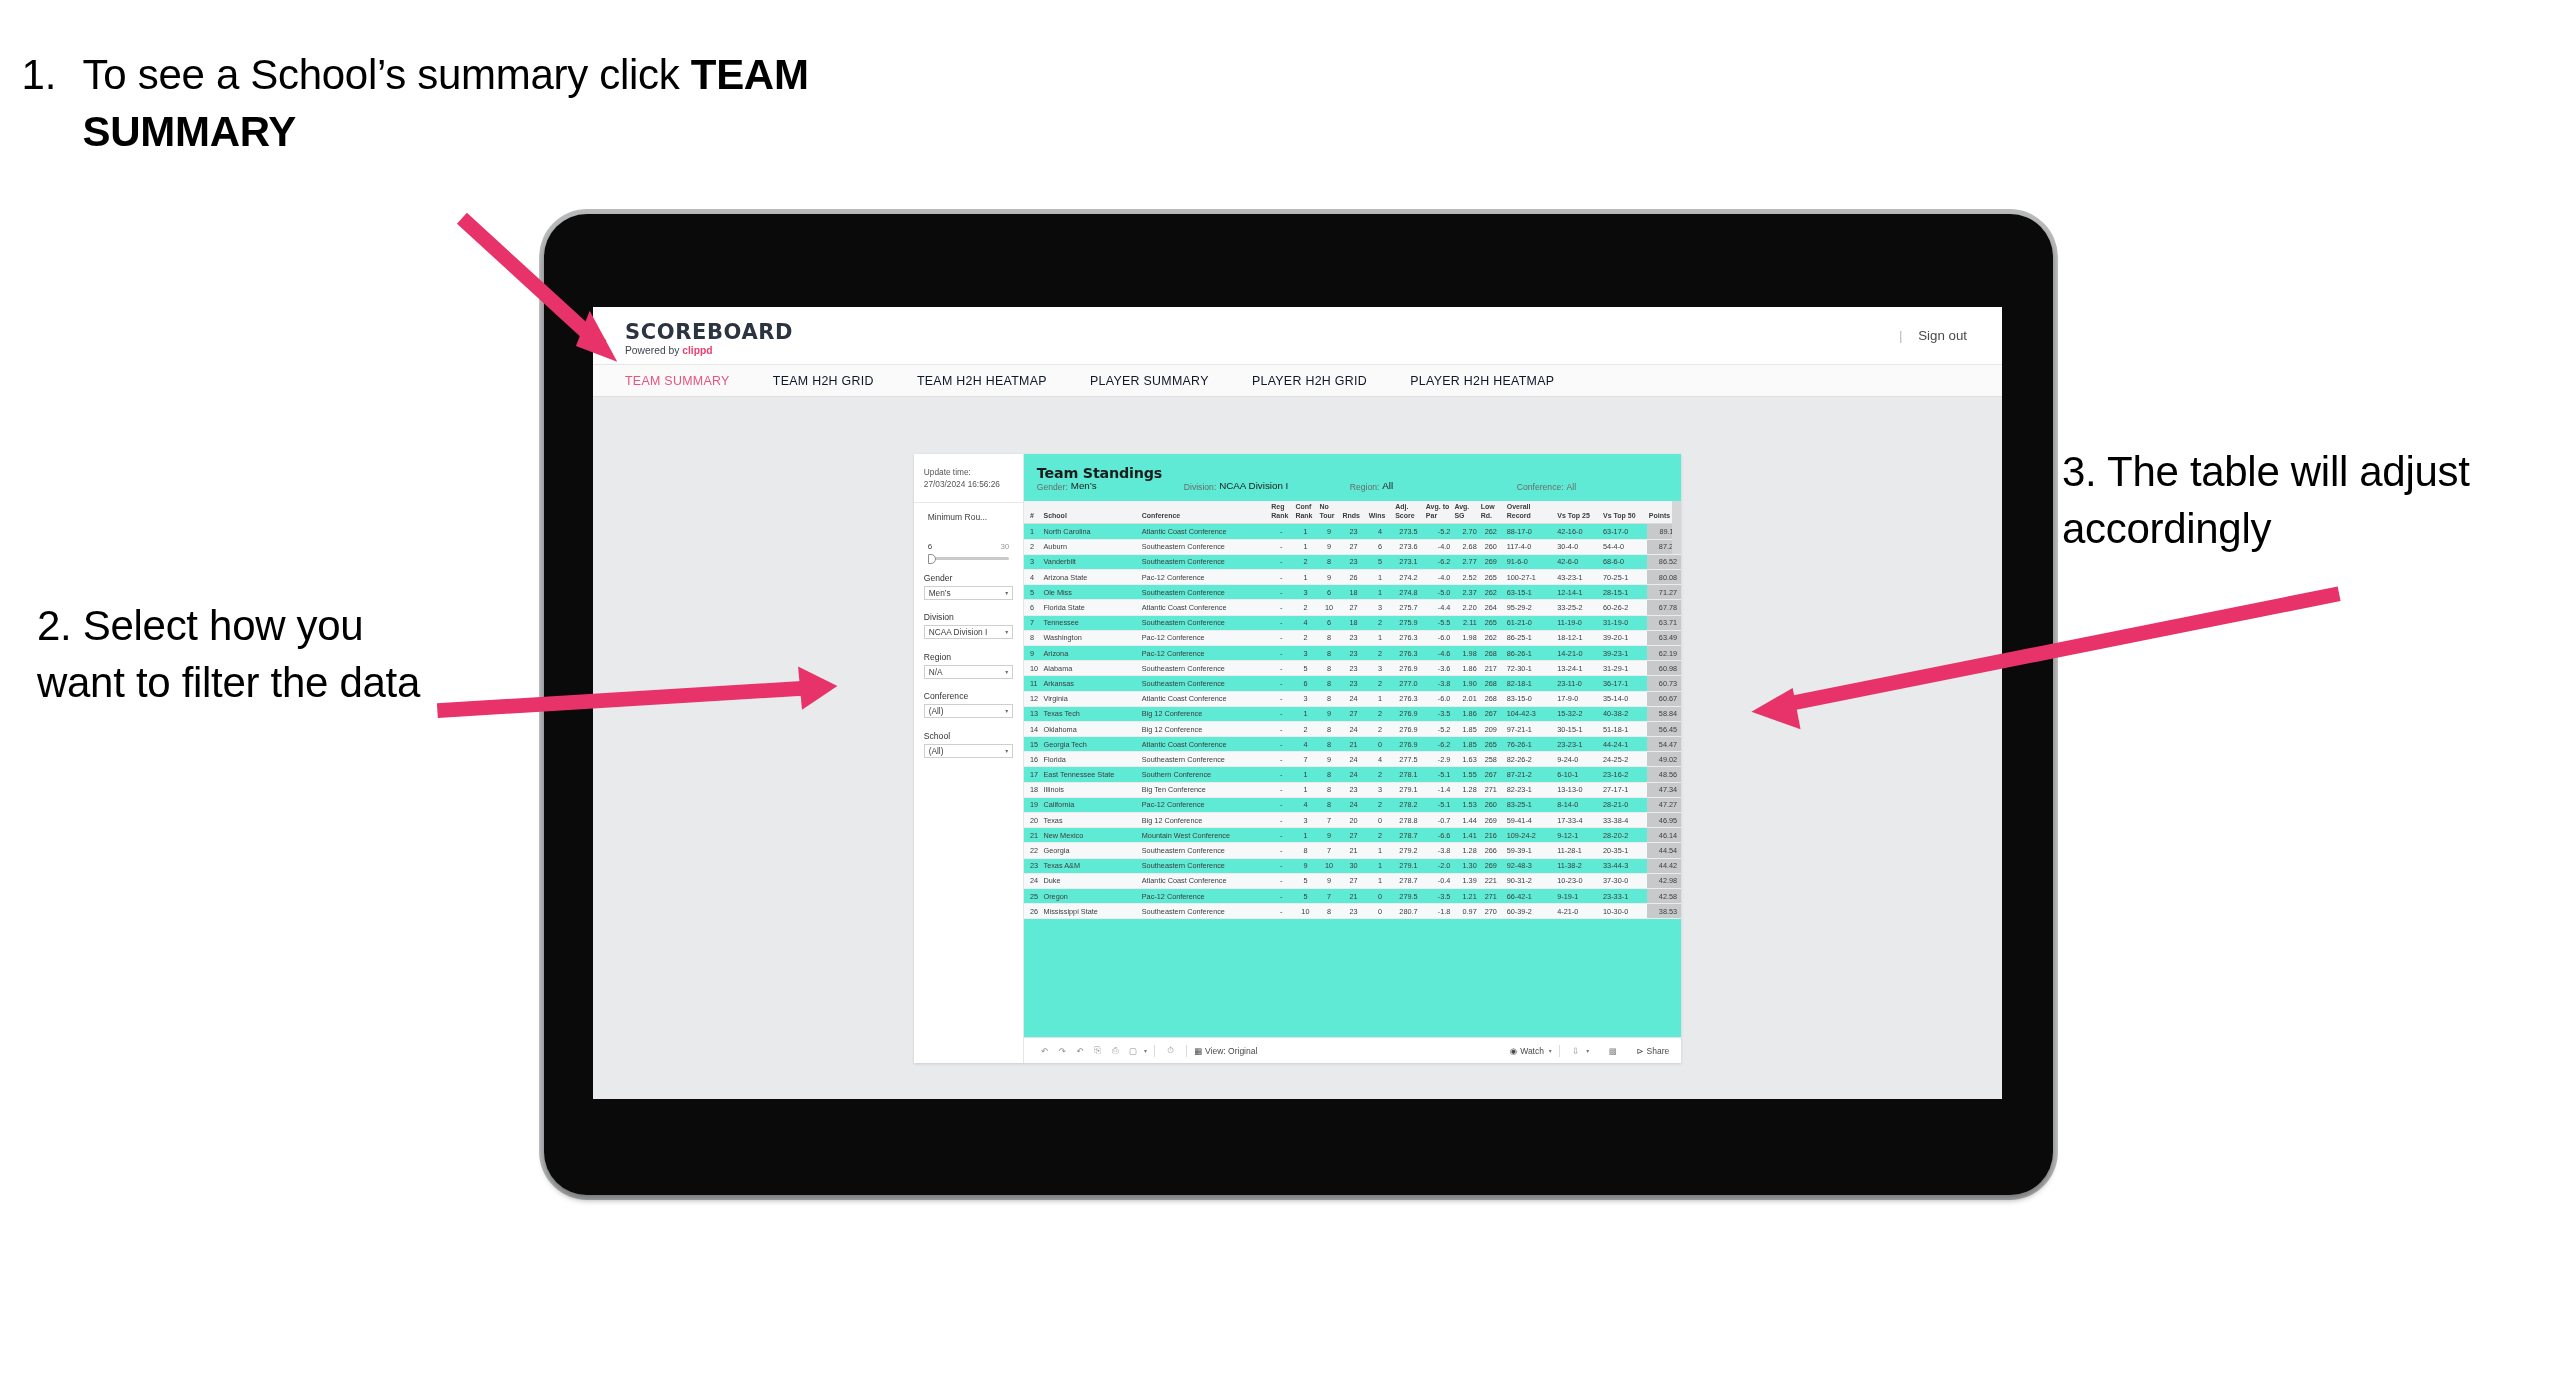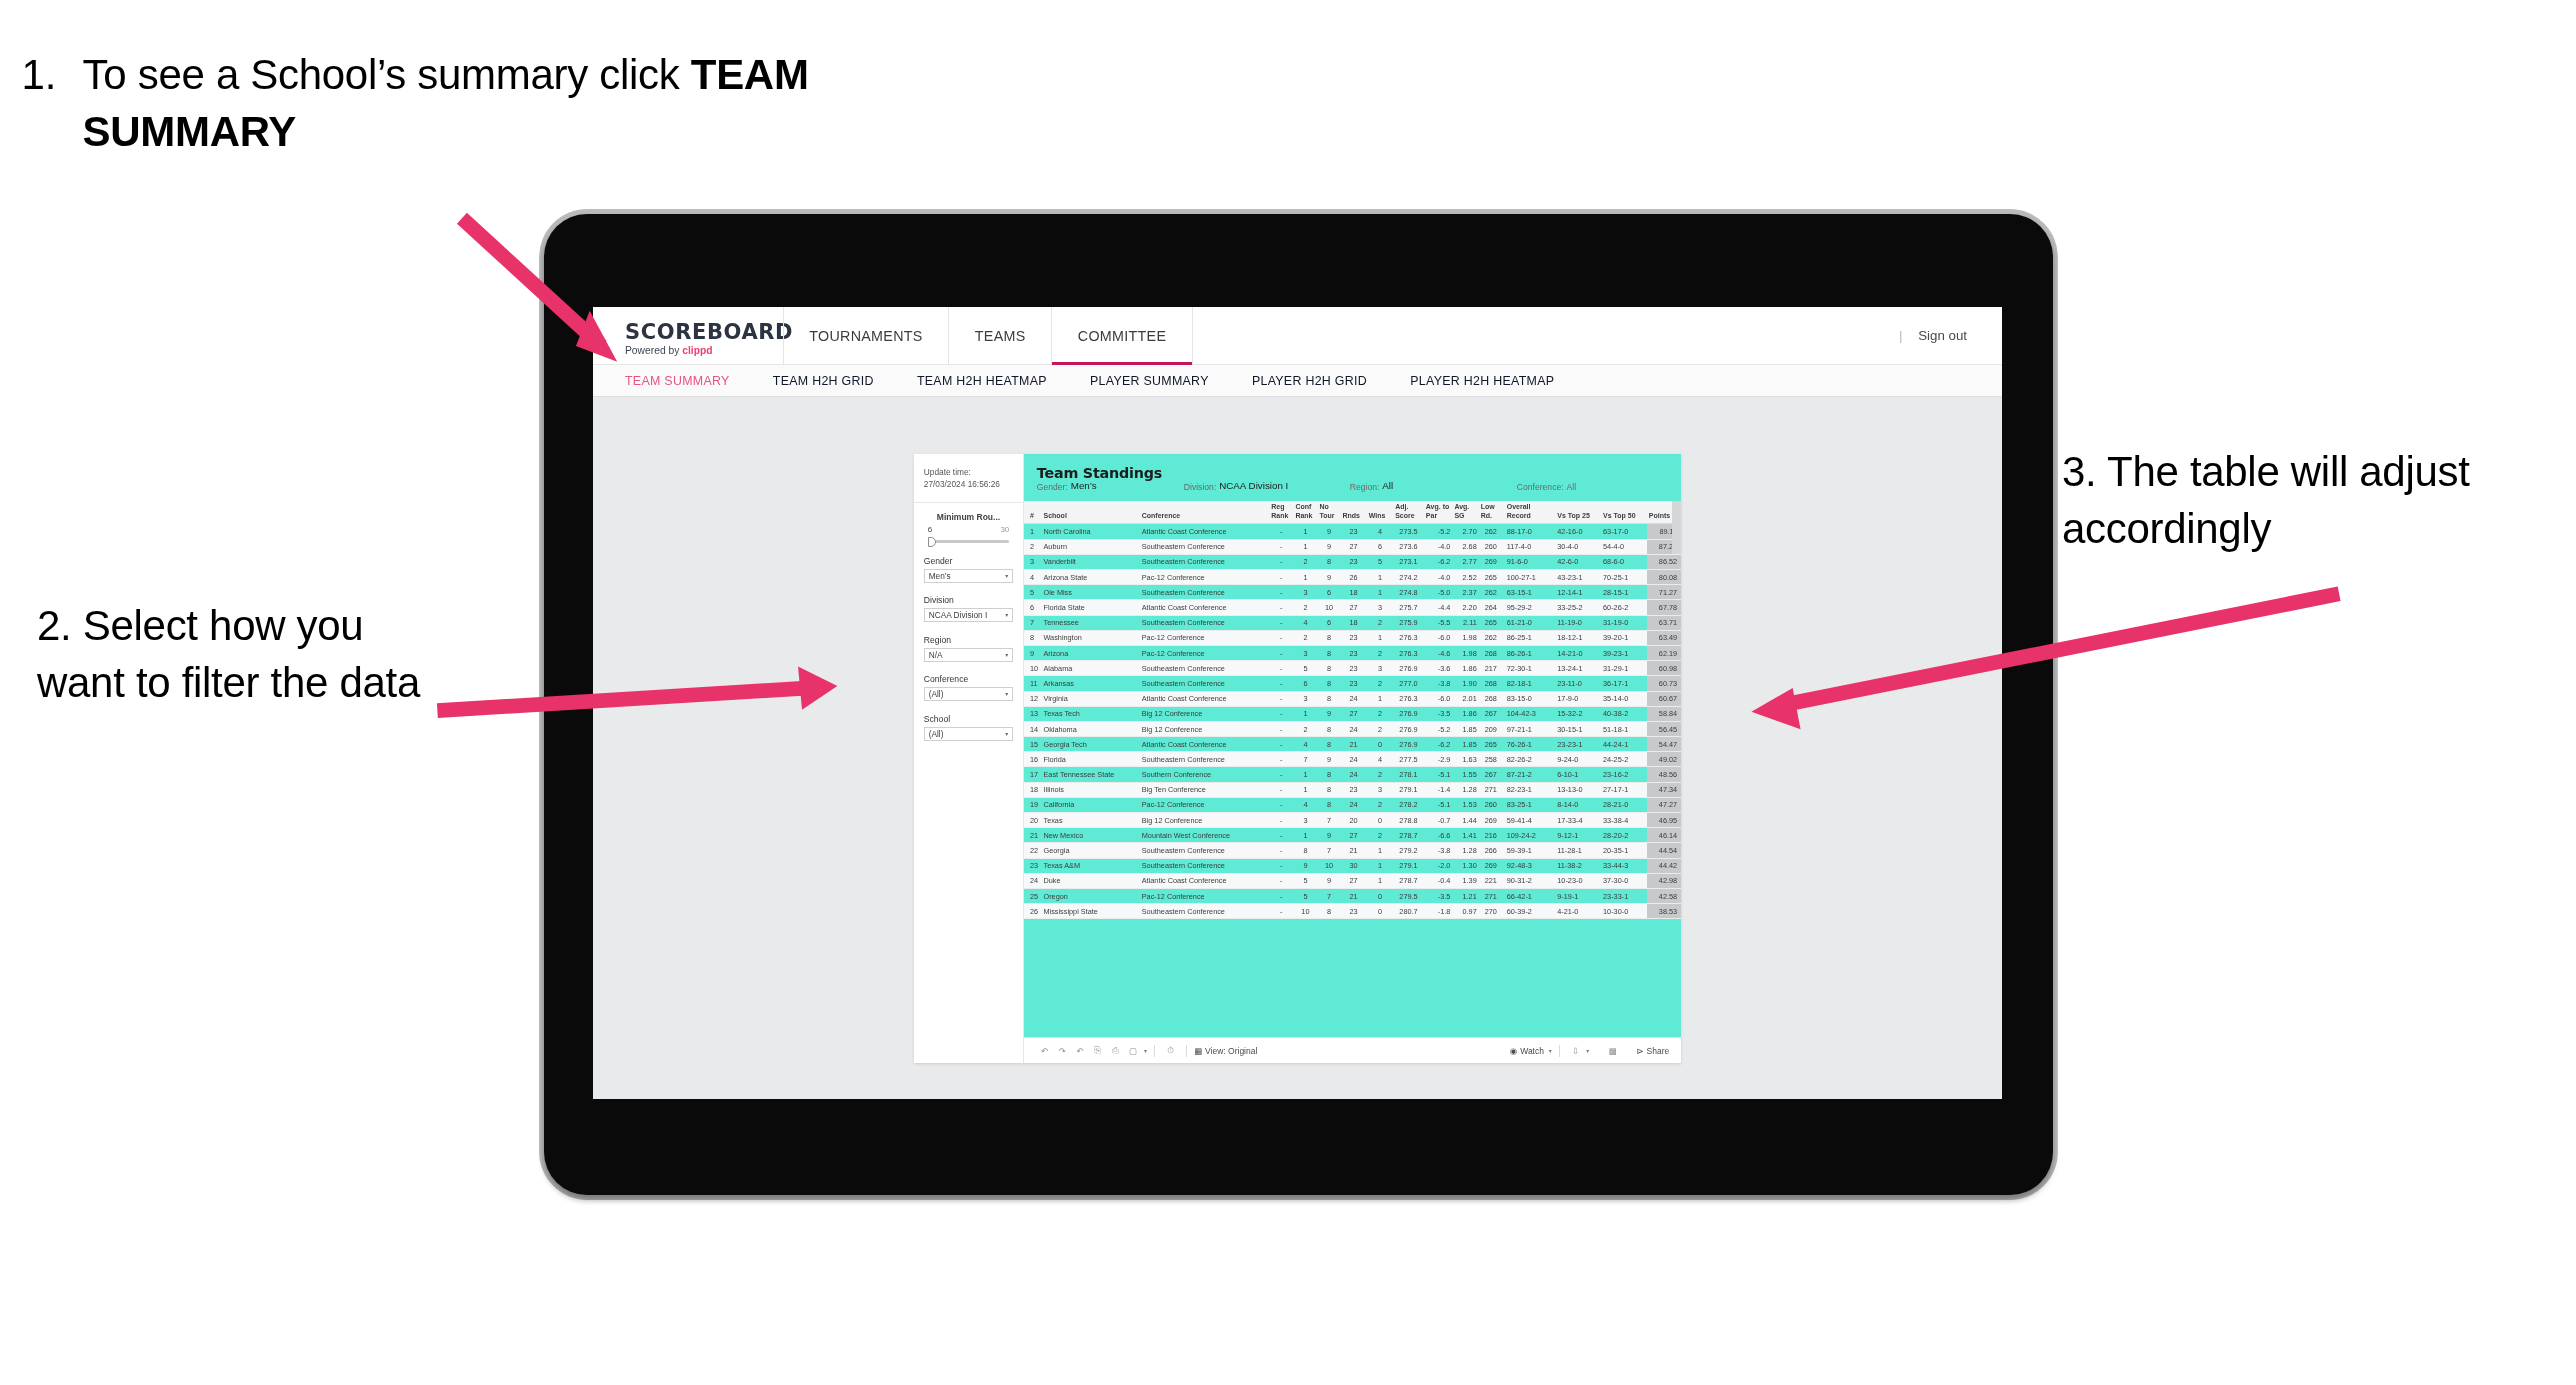--- a/index.html
+++ b/index.html
@@ -144,21 +144,21 @@
     width: 110px;
     border-right: 1px solid #e6e6e6;
     padding: 11.8px 9.8px 0 9.8px;
     font-size: 8.5px;
     color: #3f3f3f;
     background: #ffffff;
   }
   .update-time { line-height: 1.45; color: #555; font-size: 8.3px; }
   .filters-sep { height: 1px; background: #e8e8e8; margin: 11.8px -9.8px 0 -9.8px; }
   .slider-block { padding: 9.8px 3.9px 0 3.9px; }
-  .slider-title { text-align: center; font-size: 8.5px; color: #3f3f3f; margin-bottom: 3px; font-weight: bold; }
+  .slider-title { text-align: left; font-size: 8.5px; color: #3f3f3f; margin-bottom: 20px; }
   .slider-minmax { display: flex; justify-content: space-between; font-size: 8px; }
   .slider-minmax .min { color: #3f3f3f; }
   .slider-minmax .max { color: #9a9a9a; }
   .slider-track {
     height: 2.9px; background: #c9c9c9; border-radius: 2px;
     margin-top: 5.9px; position: relative;
   }
   .slider-thumb {
     position: absolute; left: 0; top: -3.4px;
     width: 8.8px; height: 9.8px;
@@ -277,25 +277,20 @@
 
 <div class="annot" id="annot-3">3. The table will adjust accordingly</div>
 
 <div id="tablet">
   <div id="tablet-screen">
 
     <div id="app-header">
       <div id="brand">
         <div id="brand-title">SCOREBOARD</div>
         <div id="brand-sub"><span>Powered by </span><span class="pink">clippd</span></div>
-      </div>
-      <div class="topnav">
-        <div class="topnav-item">TOURNAMENTS</div>
-        <div class="topnav-item">TEAMS</div>
-        <div class="topnav-item active">COMMITTEE</div>
       </div>
       <div id="signout-wrap">
         <span id="signout-divider">|</span>
         <span>Sign out</span>
       </div>
     </div>
 
     <div id="subnav">
       <div class="subnav-item active">TEAM SUMMARY</div>
       <div class="subnav-item">TEAM H2H GRID</div>

